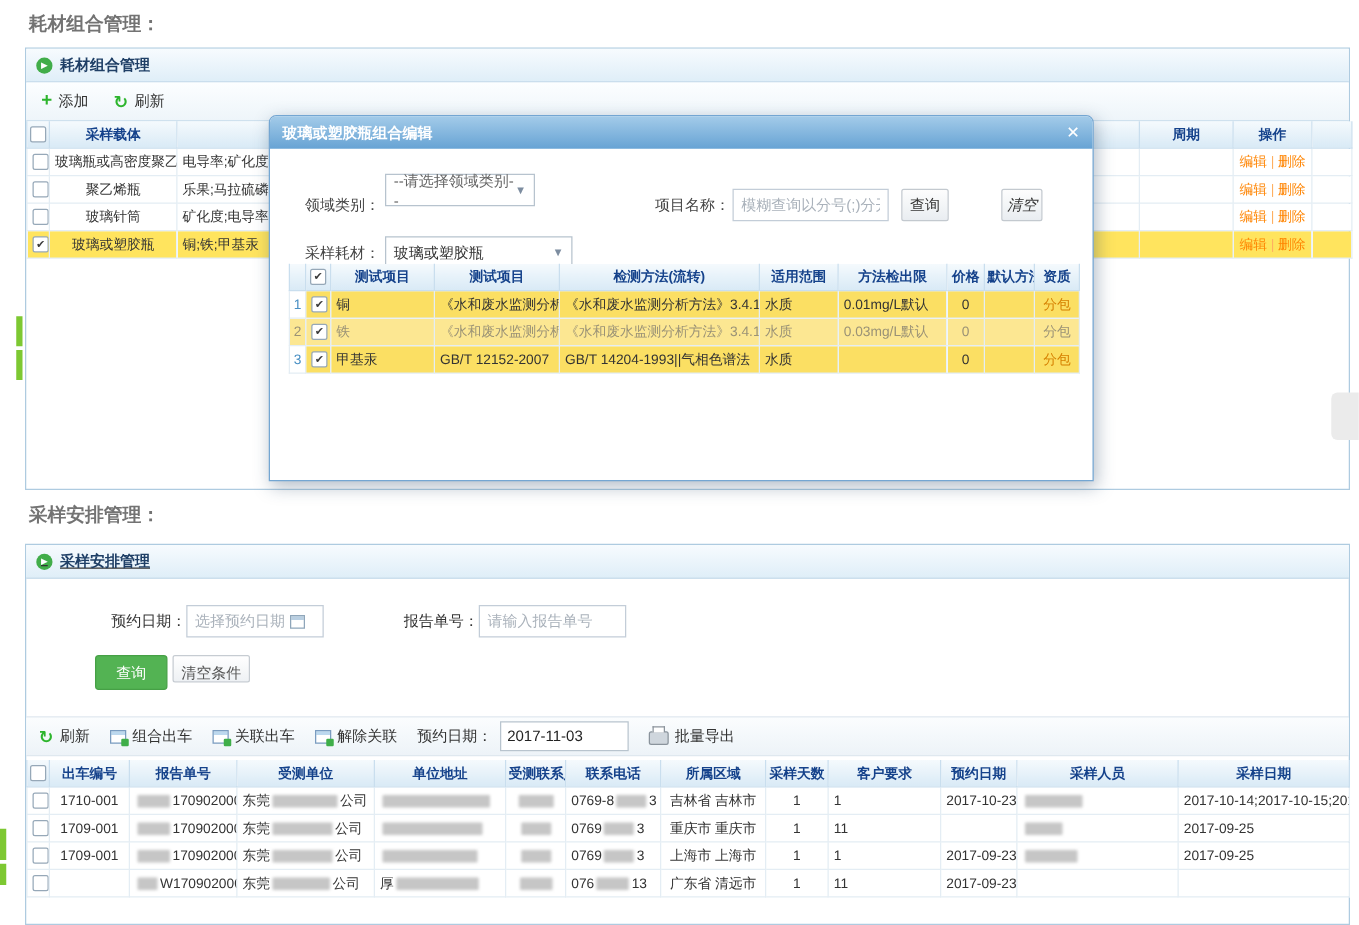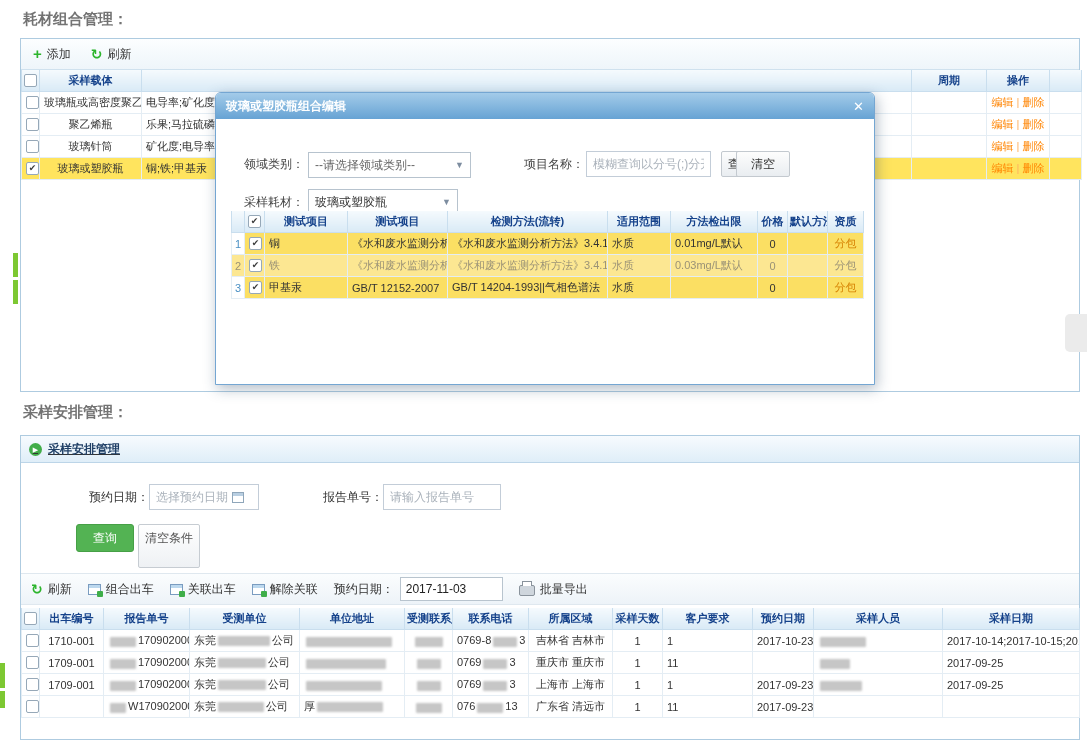--- a/index.html
+++ b/index.html
@@ -55,35 +55,39 @@
   .ytable td{background:#fbdf63;}
   .ytable tr.dim td{background:#fce792;color:#9a9276;}
   .ytable td.num{background:#fff;color:#4a90c4;border-color:#e4edf4;text-align:center;padding:0 1px;}
   .qual{color:#d68000;}
   
   .flabel{position:absolute;color:#333;font-size:12px;line-height:26px;}
   .finput{position:absolute;height:26px;box-sizing:border-box;border:1px solid #c3cdd8;padding:0 6px;font-size:12px;
           font-family:inherit;color:#333;background:#fff;}
   .btn-green{position:absolute;width:58px;height:28px;background:#53b353;border:1px solid #46a046;border-radius:3px;
              color:#fff;font-size:12px;text-align:center;line-height:26px;cursor:pointer;box-sizing:border-box;}
-  .btn-plain{position:absolute;width:62px;height:44px;background:linear-gradient(#fff,#eef1f4);border:1px solid #c6ccd2;
+  .btn-plain{position:absolute;width:62px;height:22px;background:linear-gradient(#fff,#eef1f4);border:1px solid #c6ccd2;
              border-radius:2px;color:#555;font-size:12px;text-align:center;line-height:26px;cursor:pointer;box-sizing:border-box;}
   .tbar2{position:absolute;left:0;right:0;height:30px;display:flex;align-items:center;gap:16px;padding-left:10px;
          background:linear-gradient(#fbfdfe,#edf3f8);border-top:1px solid #dfe8ef;border-bottom:1px solid #dfe8ef;font-size:12px;}
   .tb-input{height:24px;width:103px;border:1px solid #b8c4ce;box-sizing:border-box;padding:0 5px;font-size:12px;font-family:inherit;color:#222;}
   .bar-g{position:absolute;width:5px;background:#7dc832;z-index:20;}
   .wm{position:absolute;right:-12px;top:314px;width:34px;height:38px;background:#ebebeb;border-radius:5px;}
   input::placeholder{color:#aab2bb;}
 </style>
 </head>
 <body>
 
 <div class="h-orange" style="top:10px;">耗材组合管理：</div>
 
 <div class="panel" style="top:38px;height:354px;">
+  <div class="panel-hd">
+    <span class="bullet">▶</span>
+    <span>耗材组合管理</span>
+  </div>
   <div class="tbar">
     <span class="tbtn">
       <span class="plus-icon">+</span>
       <span>添加</span>
     </span>
     <span class="tbtn">
       <span class="refresh-icon">↻</span>
       <span>刷新</span>
     </span>
   </div>
@@ -142,28 +146,28 @@
       </tbody>
   </table>
 </div>
 
 <div class="modal">
   <div class="modal-hd">
     <span>玻璃或塑胶瓶组合编辑</span>
     <span class="modal-x">✕</span>
   </div>
   <span class="mlabel" style="left:28px;top:58px;">领域类别：</span>
-  <span class="msel" style="left:92px;top:59px;width:163px;">
+  <span class="msel" style="left:92px;top:46px;width:120px;">
     <span style="color:#666;">--请选择领域类别--</span>
     <span class="arrow">▼</span>
   </span>
   <span class="mlabel" style="left:308px;top:58px;">项目名称：</span>
   <input class="minput" style="left: 370px; top: 58px; width: 125px;" placeholder="模糊查询以分号(;)分开">
   <span class="mbtn" style="left:505px;top:58px;width:38px;">查询</span>
-  <span class="mbtn" style="left:520px;top:58px;width:54px;">清空</span>
+  <span class="mbtn" style="left:585px;top:58px;width:33px;font-style:italic;">清空</span>
   <span class="mlabel" style="left:28px;top:96px;">采样耗材：</span>
   <span class="msel" style="left:92px;top:96px;width:150px;">
     <span>玻璃或塑胶瓶</span>
     <span class="arrow">▼</span>
   </span>
   <div style="position:absolute;left:15px;top:118px;width:632px;">
     <table class="grid ytable">
       <colgroup>
           <col style="width:13px">
           <col style="width:20px">

